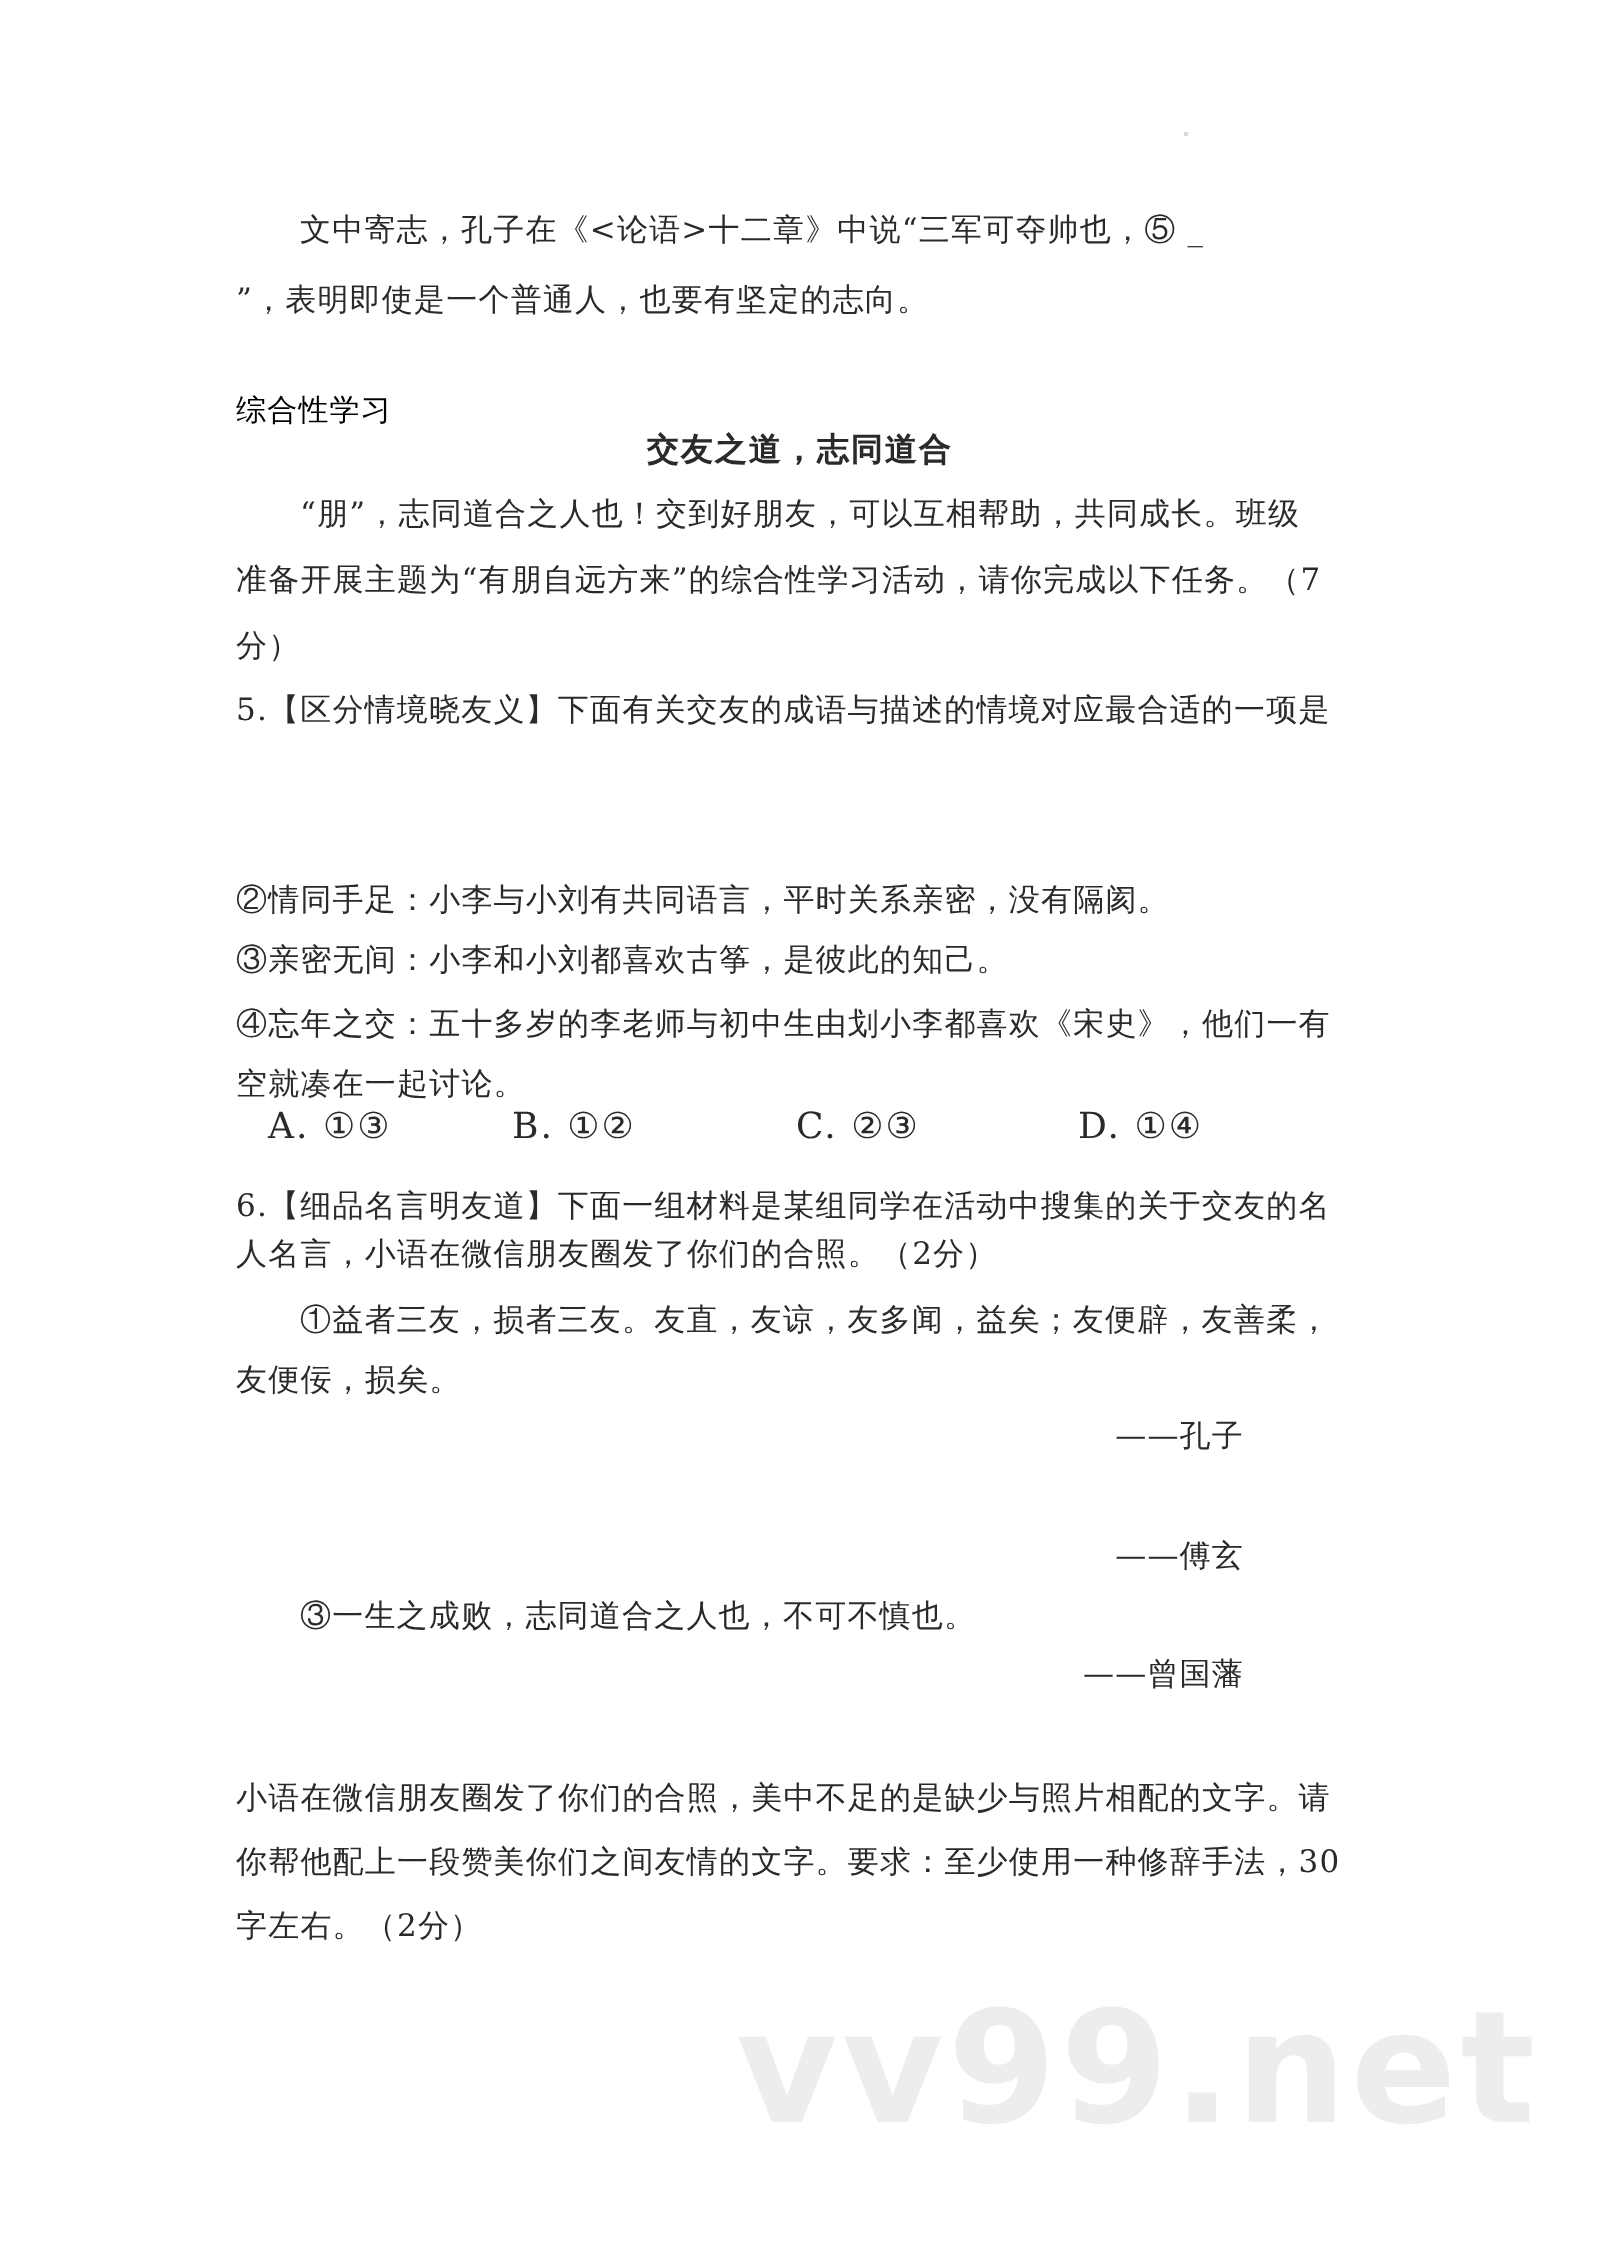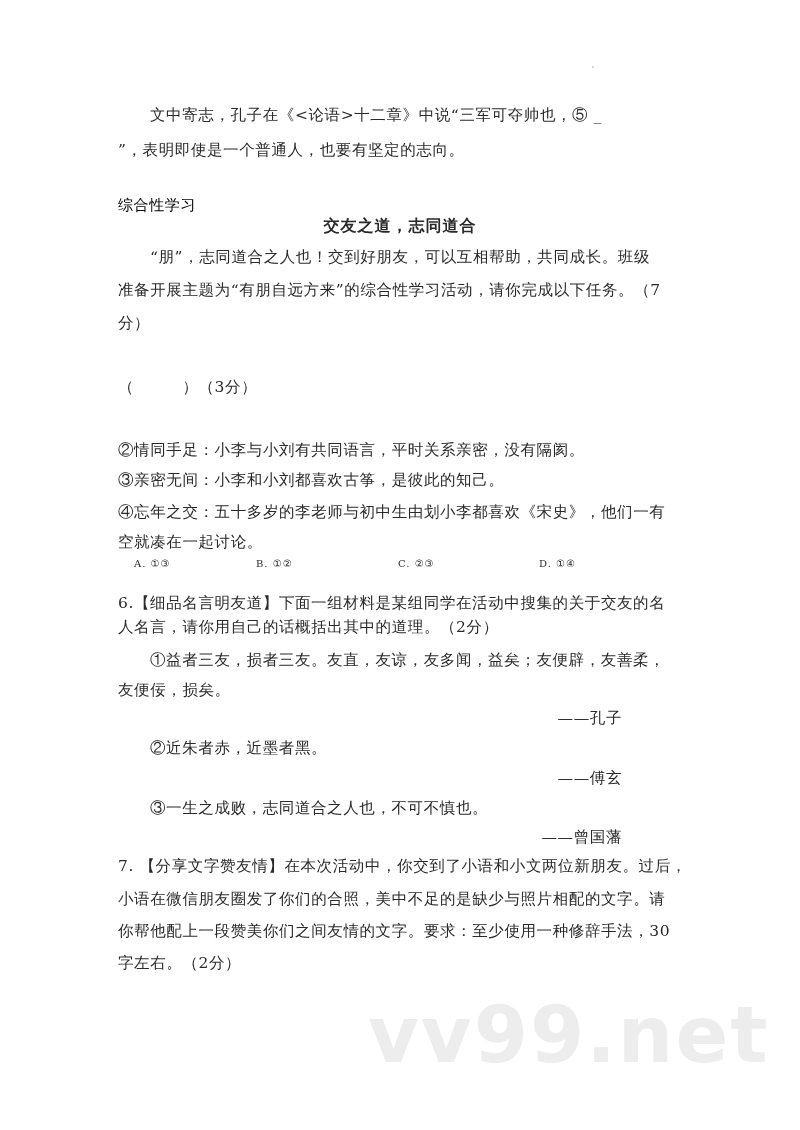--- a/index.html
+++ b/index.html
@@ -15,21 +15,21 @@
       letter-spacing: 0.6px;
     }
     .indent { left: 150px; }
     .right { left: auto; right: 118px; text-align: center; width: auto; }
     .title {
       position: absolute; left: 0; width: 800px; text-align: center;
       font-family: Liberation Serif, serif;
       font-weight: bold; font-size: 16px; line-height: 20px; letter-spacing: 1px;
     }
     .section-label { font-size: 15px; color: #000000; }
-    .opt { position: absolute; font-size: 10px; line-height: 20px; letter-spacing: 1px; }
+    .opt { position: absolute; font-size: 18px; line-height: 20px; letter-spacing: 1px; }
     .watermark {
       position: absolute; left: 368px; top: 995px;
       font-family: "DejaVu Sans", "Liberation Sans", sans-serif;
       font-weight: bold; font-size: 78px; line-height: 80px;
       color: #ededed; letter-spacing: 2px;
     }
     .dot { position: absolute; left: 592px; top: 66px; width: 2px; height: 2px; background: #d8d8d8; }
   </style>
 </head>
 <body>
@@ -39,40 +39,38 @@
 
   <div class="line indent" style="top:105px">文中寄志，孔子在《&lt;论语&gt;十二章》中说“三军可夺帅也，⑤ _</div>
   <div class="line" style="top:140px">”，表明即使是一个普通人，也要有坚定的志向。</div>
 
   <div class="line section-label" style="top:195px">综合性学习</div>
   <div class="title" style="top:216px">交友之道，志同道合</div>
   <div class="line indent" style="top:247px">“朋”，志同道合之人也！交到好朋友，可以互相帮助，共同成长。班级</div>
   <div class="line" style="top:280px">准备开展主题为“有朋自远方来”的综合性学习活动，请你完成以下任务。（7</div>
   <div class="line" style="top:313px">分）</div>
 
-  <div class="line" style="top:377px">（　　　）（3分）</div>
+  <div class="line" style="top:345px">5.【区分情境晓友义】下面有关交友的成语与描述的情境对应最合适的一项是</div>
   <div class="line" style="top:440px">②情同手足：小李与小刘有共同语言，平时关系亲密，没有隔阂。</div>
   <div class="line" style="top:470px">③亲密无间：小李和小刘都喜欢古筝，是彼此的知己。</div>
   <div class="line" style="top:502px">④忘年之交：五十多岁的李老师与初中生由划小李都喜欢《宋史》，他们一有</div>
   <div class="line" style="top:532px">空就凑在一起讨论。</div>
 
   <div class="opt" style="left:134px; top:554px">A. ①③</div>
   <div class="opt" style="left:256px; top:554px">B. ①②</div>
   <div class="opt" style="left:398px; top:554px">C. ②③</div>
   <div class="opt" style="left:539px; top:554px">D. ①④</div>
 
   <div class="line" style="top:593px">6.【细品名言明友道】下面一组材料是某组同学在活动中搜集的关于交友的名</div>
-  <div class="line" style="top:617px">人名言，请你用自己的话概括出其中的道理。（2分）</div>
+  <div class="line" style="top:617px">人名言，小语在微信朋友圈发了你们的合照。（2分）</div>
   <div class="line" style="top:680px">友便佞，损矣。</div>
   <div class="line indent" style="top:650px">①益者三友，损者三友。友直，友谅，友多闻，益矣；友便辟，友善柔，</div>
   <div class="line right" style="top:708px">——孔子</div>
-  <div class="line indent" style="top:738px">②近朱者赤，近墨者黑。</div>
   <div class="line right" style="top:768px">——傅玄</div>
   <div class="line indent" style="top:798px">③一生之成败，志同道合之人也，不可不慎也。</div>
   <div class="line right" style="top:827px">——曾国藩</div>
 
-  <div class="line" style="top:856px">7. 【分享文字赞友情】在本次活动中，你交到了小语和小文两位新朋友。过后，</div>
   <div class="line" style="top:889px">小语在微信朋友圈发了你们的合照，美中不足的是缺少与照片相配的文字。请</div>
   <div class="line" style="top:921px">你帮他配上一段赞美你们之间友情的文字。要求：至少使用一种修辞手法，30</div>
   <div class="line" style="top:953px">字左右。（2分）</div>
 
   <div class="watermark">vv99.net</div>
 </div>
 
 </body></html>

